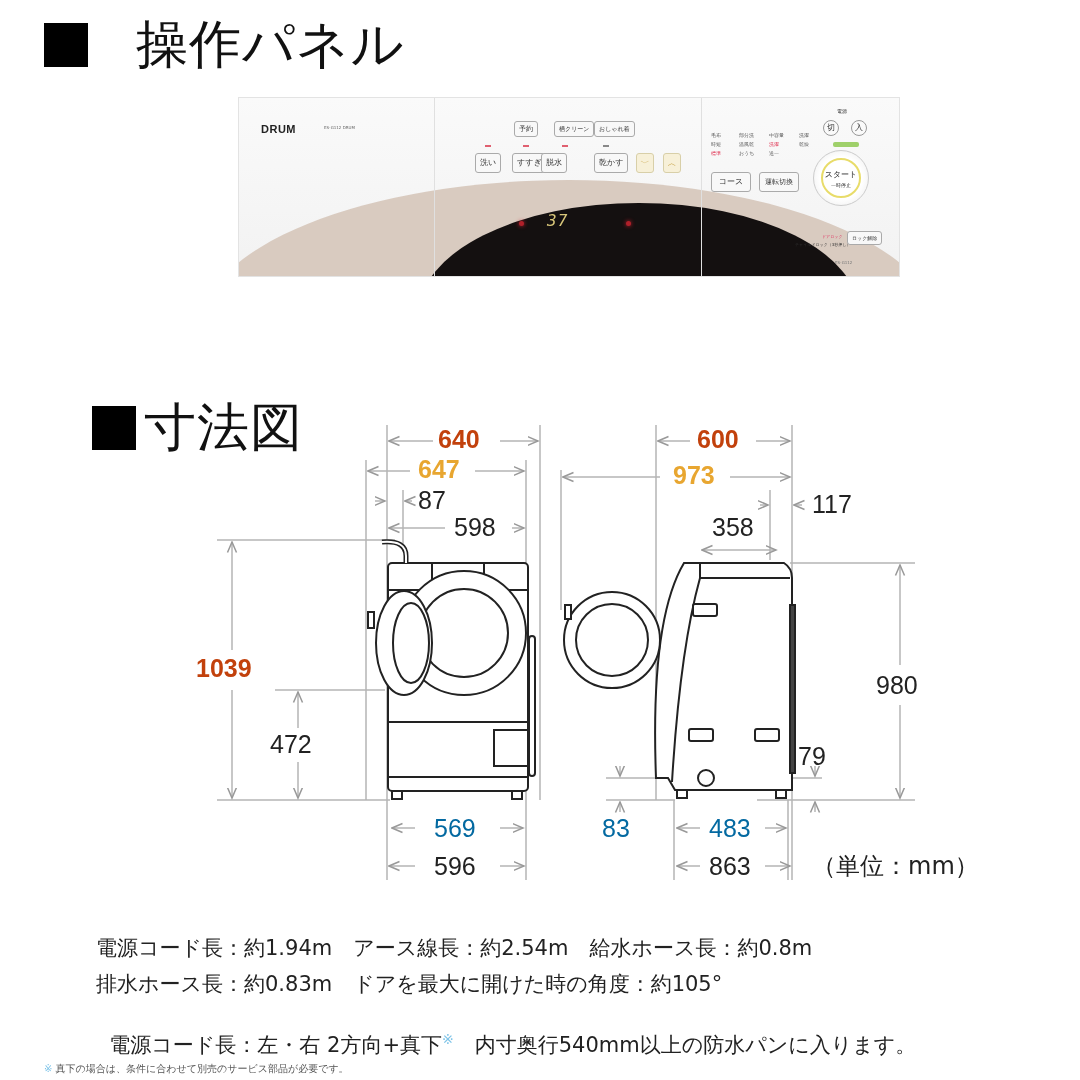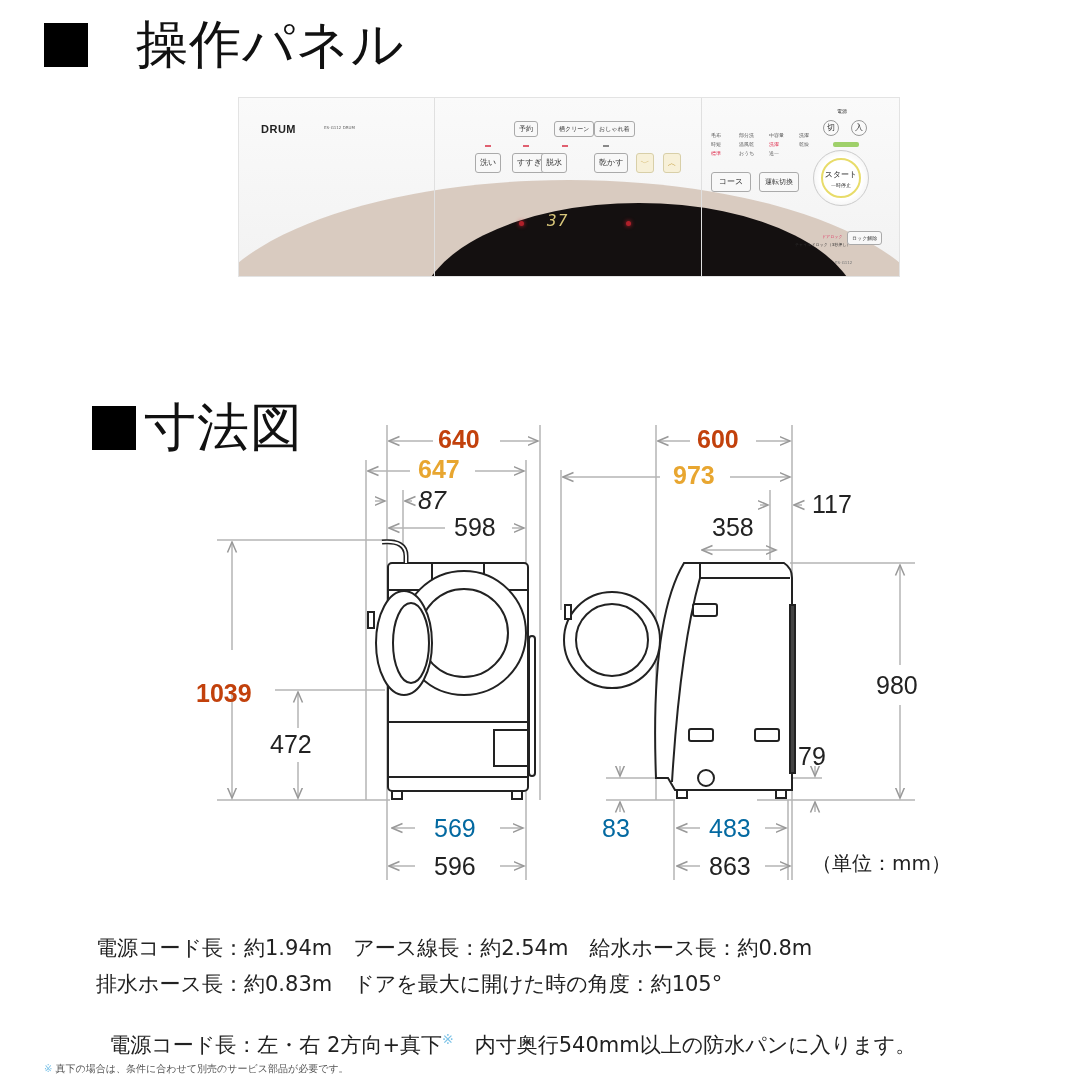--- a/index.html
+++ b/index.html
@@ -33,21 +33,21 @@
     .start-inner { position: absolute; left: 7px; top: 7px; width: 40px; height: 40px; border-radius: 50%; border: 2px solid #e8dc6a; background: #fff; text-align: center; font-size: 8px; line-height: 11px; padding-top: 9px; color: #222; }
     .start-inner .sub { font-size: 5px; }
     .small-red { position: absolute; font-size: 4px; color: #e03060; }
     .small-dark { position: absolute; font-size: 4px; color: #333; }
 
     
     .dim { position: absolute; font-family: "Liberation Sans", "DejaVu Sans", sans-serif; font-size: 25px; color: #222; line-height: 1; }
     .dim.red { color: #c2410c; font-weight: 700; }
     .dim.orange { color: #e8a630; font-weight: 700; }
     .dim.blue { color: #0369a1; font-weight: 400; }
-    .unit { position: absolute; left: 812px; top: 850px; font-size: 20px; color: #222; }
+    .unit { position: absolute; left: 812px; top: 850px; font-size: 24px; color: #222; }
     svg.diagram { position: absolute; left: 0; top: 0; }
 
     
     .spec-line { position: absolute; left: 96px; font-size: 21px; color: #222; white-space: pre; }
     .spec-line .asterisk { color: #7fc4e8; font-size: 14px; vertical-align: top; }
     .footnote { position: absolute; left: 44px; top: 1053px; font-size: 10px; color: #555; margin-top: 9px; }
     .footnote .asterisk { color: #7fc4e8; }
   </style>
 </head>
 <body>
@@ -225,23 +225,23 @@
     <rect x="755" y="729" width="24" height="12" rx="2"></rect>
     <circle cx="706" cy="778" r="8"></circle>
     <rect x="790" y="605" width="5" height="168" fill="#444"></rect>
     <rect x="677" y="790" width="10" height="8"></rect>
     <rect x="776" y="790" width="10" height="8"></rect>
   </g>
 </svg>
 
 <span class="dim red" style="left:438px; top:427px;">640</span>
 <span class="dim orange" style="left:418px; top:457px;">647</span>
-<span class="dim" style="left:418px; top:488px;font-style:italic;">87</span>
+<span class="dim" style="left:418px; top:488px;">87</span>
 <span class="dim" style="left:454px; top:515px;">598</span>
-<span class="dim red" style="left:196px; top:656px;margin-top:25px;">1039</span>
+<span class="dim red" style="left:196px; top:656px;">1039</span>
 <span class="dim" style="left:270px; top:732px;">472</span>
 <span class="dim blue" style="left:434px; top:816px;">569</span>
 <span class="dim" style="left:434px; top:854px;">596</span>
 
 <span class="dim red" style="left:697px; top:427px;">600</span>
 <span class="dim orange" style="left:673px; top:463px;">973</span>
 <span class="dim" style="left:812px; top:492px;">117</span>
 <span class="dim" style="left:712px; top:515px;">358</span>
 <span class="dim" style="left:876px; top:673px;">980</span>
 <span class="dim" style="left:798px; top:744px;">79</span>

